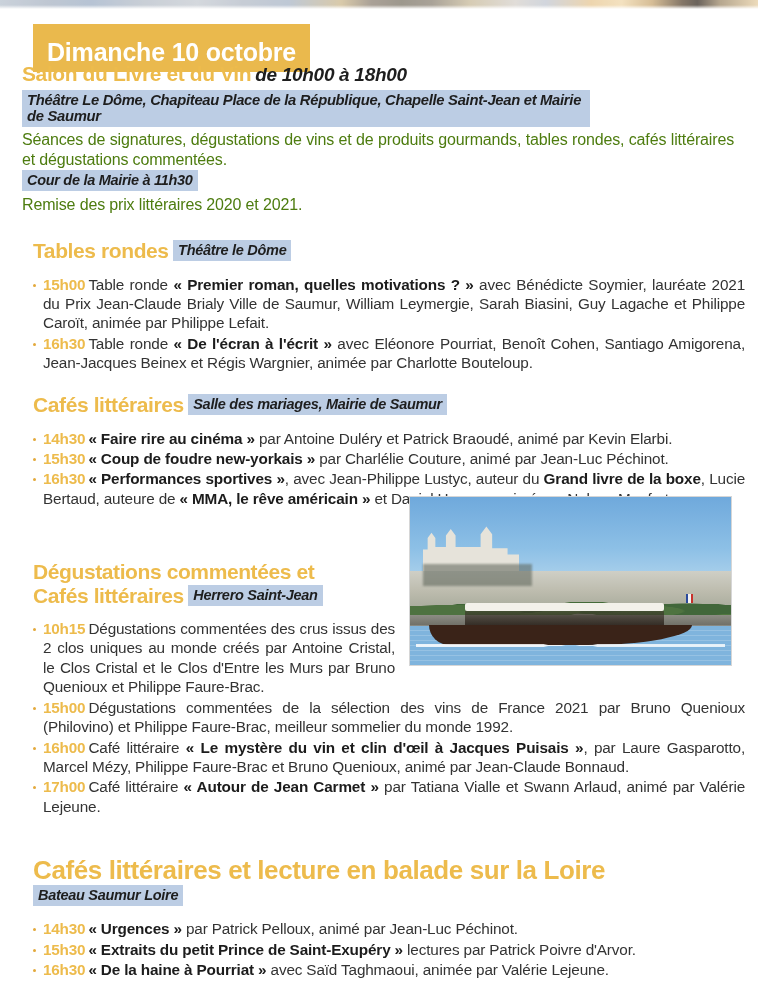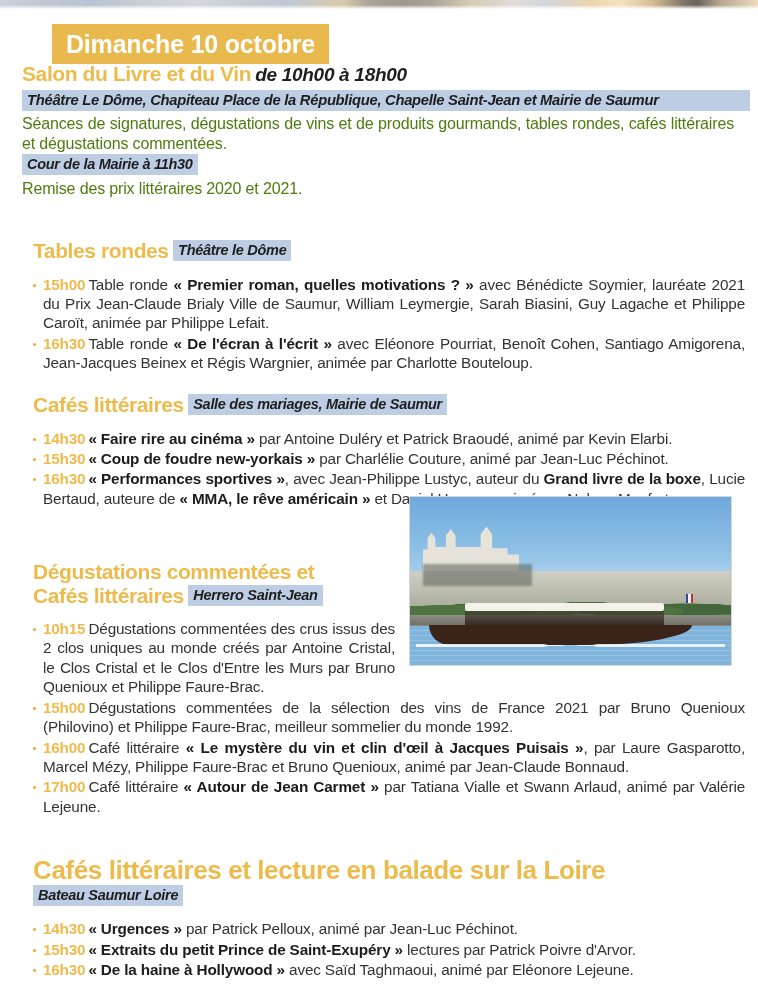--- a/index.html
+++ b/index.html
@@ -42,24 +42,23 @@
 
   
   .day-banner {
     position: absolute;
     left: 33px; top: 24px;
     background: #eab94d;
     color: #ffffff;
     font-size: 25px;
     font-weight: 700;
     letter-spacing: -0.2px;
-    padding: 7px 14px 7px 14px;
+    padding: 15px 14px 7px 14px;
     line-height: 1.05;
     white-space: nowrap;
-    margin-left: 19px;
   }
 
   
   .gold-head {
     color: #edbb4c;
     font-weight: 700;
     font-size: 21px;
     letter-spacing: -0.4px;
     line-height: 1.12;
   }
@@ -236,21 +235,21 @@
 <div class="top-strip"></div>
 
 <div class="page">
 
   <div class="day-banner">Dimanche 10 octobre</div>
 
   <div class="sec" id="sec-salon">
     <div>
       <span class="gold-head">Salon du Livre et du Vin</span><span class="hours">de 10h00 à 18h00</span>
     </div>
-    <div class="venue block" style="margin-top:4px;width:728px;">Théâtre Le Dôme, Chapiteau Place de la République, Chapelle Saint-Jean et Mairie de Saumur</div>
+    <div class="venue block" style="margin-top:4px;width:568px;">Théâtre Le Dôme, Chapiteau Place de la République, Chapelle Saint-Jean et Mairie de Saumur</div>
     <p class="body">Séances de signatures, dégustations de vins et de produits gourmands, tables rondes, cafés littéraires et dégustations commentées.</p>
     <div style="margin-top:0;">
       <span class="venue">Cour de la Mairie à 11h30</span>
     </div>
     <p class="body">Remise des prix littéraires 2020 et 2021.</p>
   </div>
 
   <div class="sec" id="sec-tables">
     <div>
       <span class="gold-head">Tables rondes</span>
@@ -304,18 +303,18 @@
   </div>
 
   <div class="sec" id="sec-loire">
     <div>
       <span class="gold-head small">Cafés littéraires et lecture en balade sur la Loire</span>
       <span class="venue">Bateau Saumur Loire</span>
     </div>
     <ul class="items">
       <li><span class="time">14h30</span><b>« Urgences »</b> <span>par Patrick Pelloux, animé par Jean-Luc Péchinot.</span></li>
       <li><span class="time">15h30</span><b>« Extraits du petit Prince de Saint-Exupéry »</b> <span>lectures par Patrick Poivre d'Arvor.</span></li>
-      <li><span class="time">16h30</span><b>« De la haine à Hollywood »</b> <span>avec Saïd Taghmaoui, animé par Eléonore Lejeune.</span></li>
+      <li><span class="time">16h30</span><b>« De la haine à Pourriat »</b> <span>avec Saïd Taghmaoui, animée par Valérie Lejeune.</span></li>
     </ul>
   </div>
 
 
 </div>
 
 </body></html>

